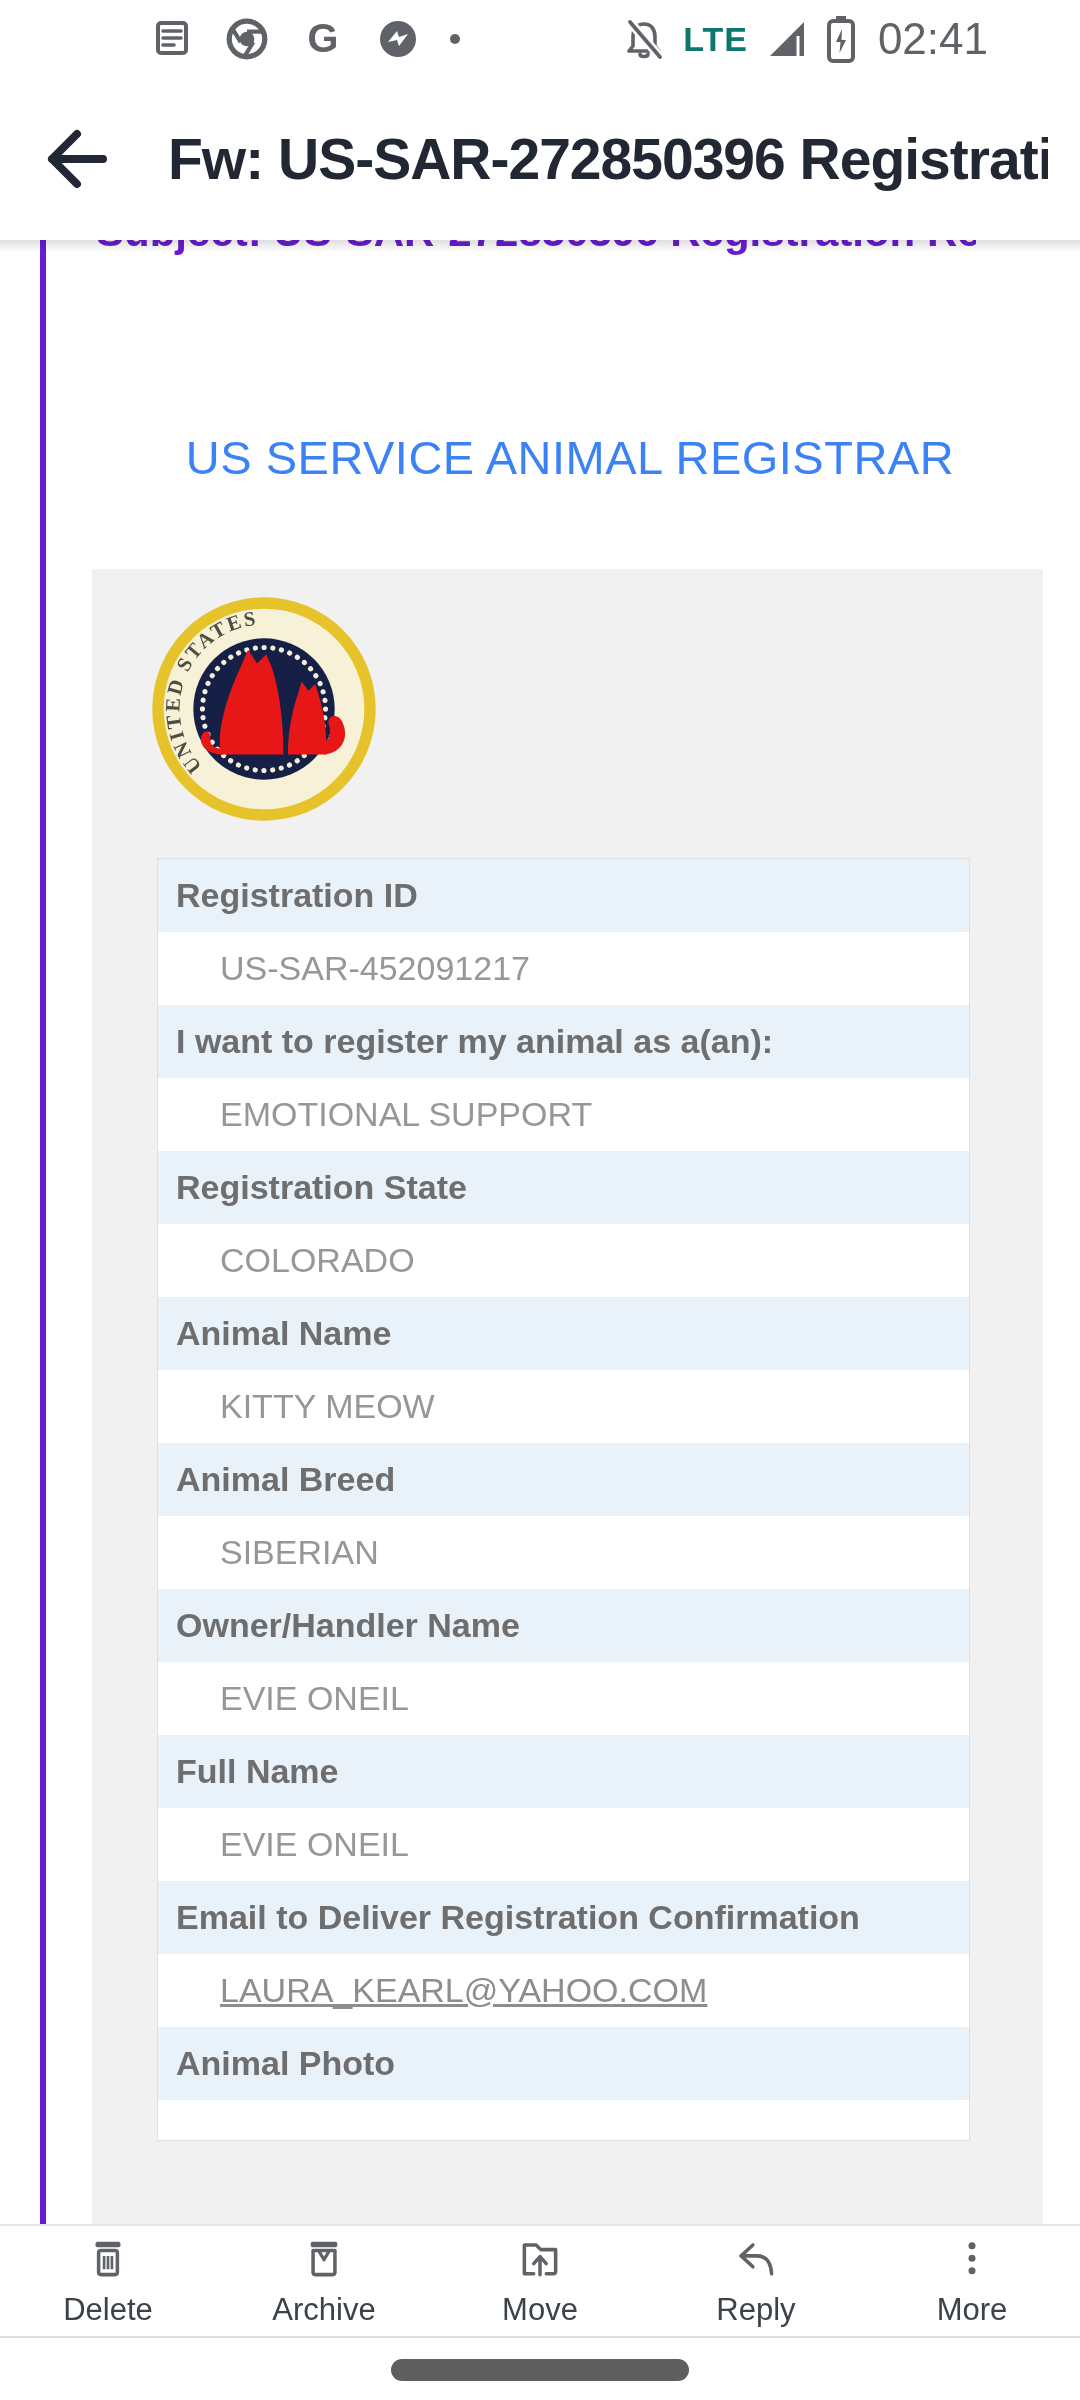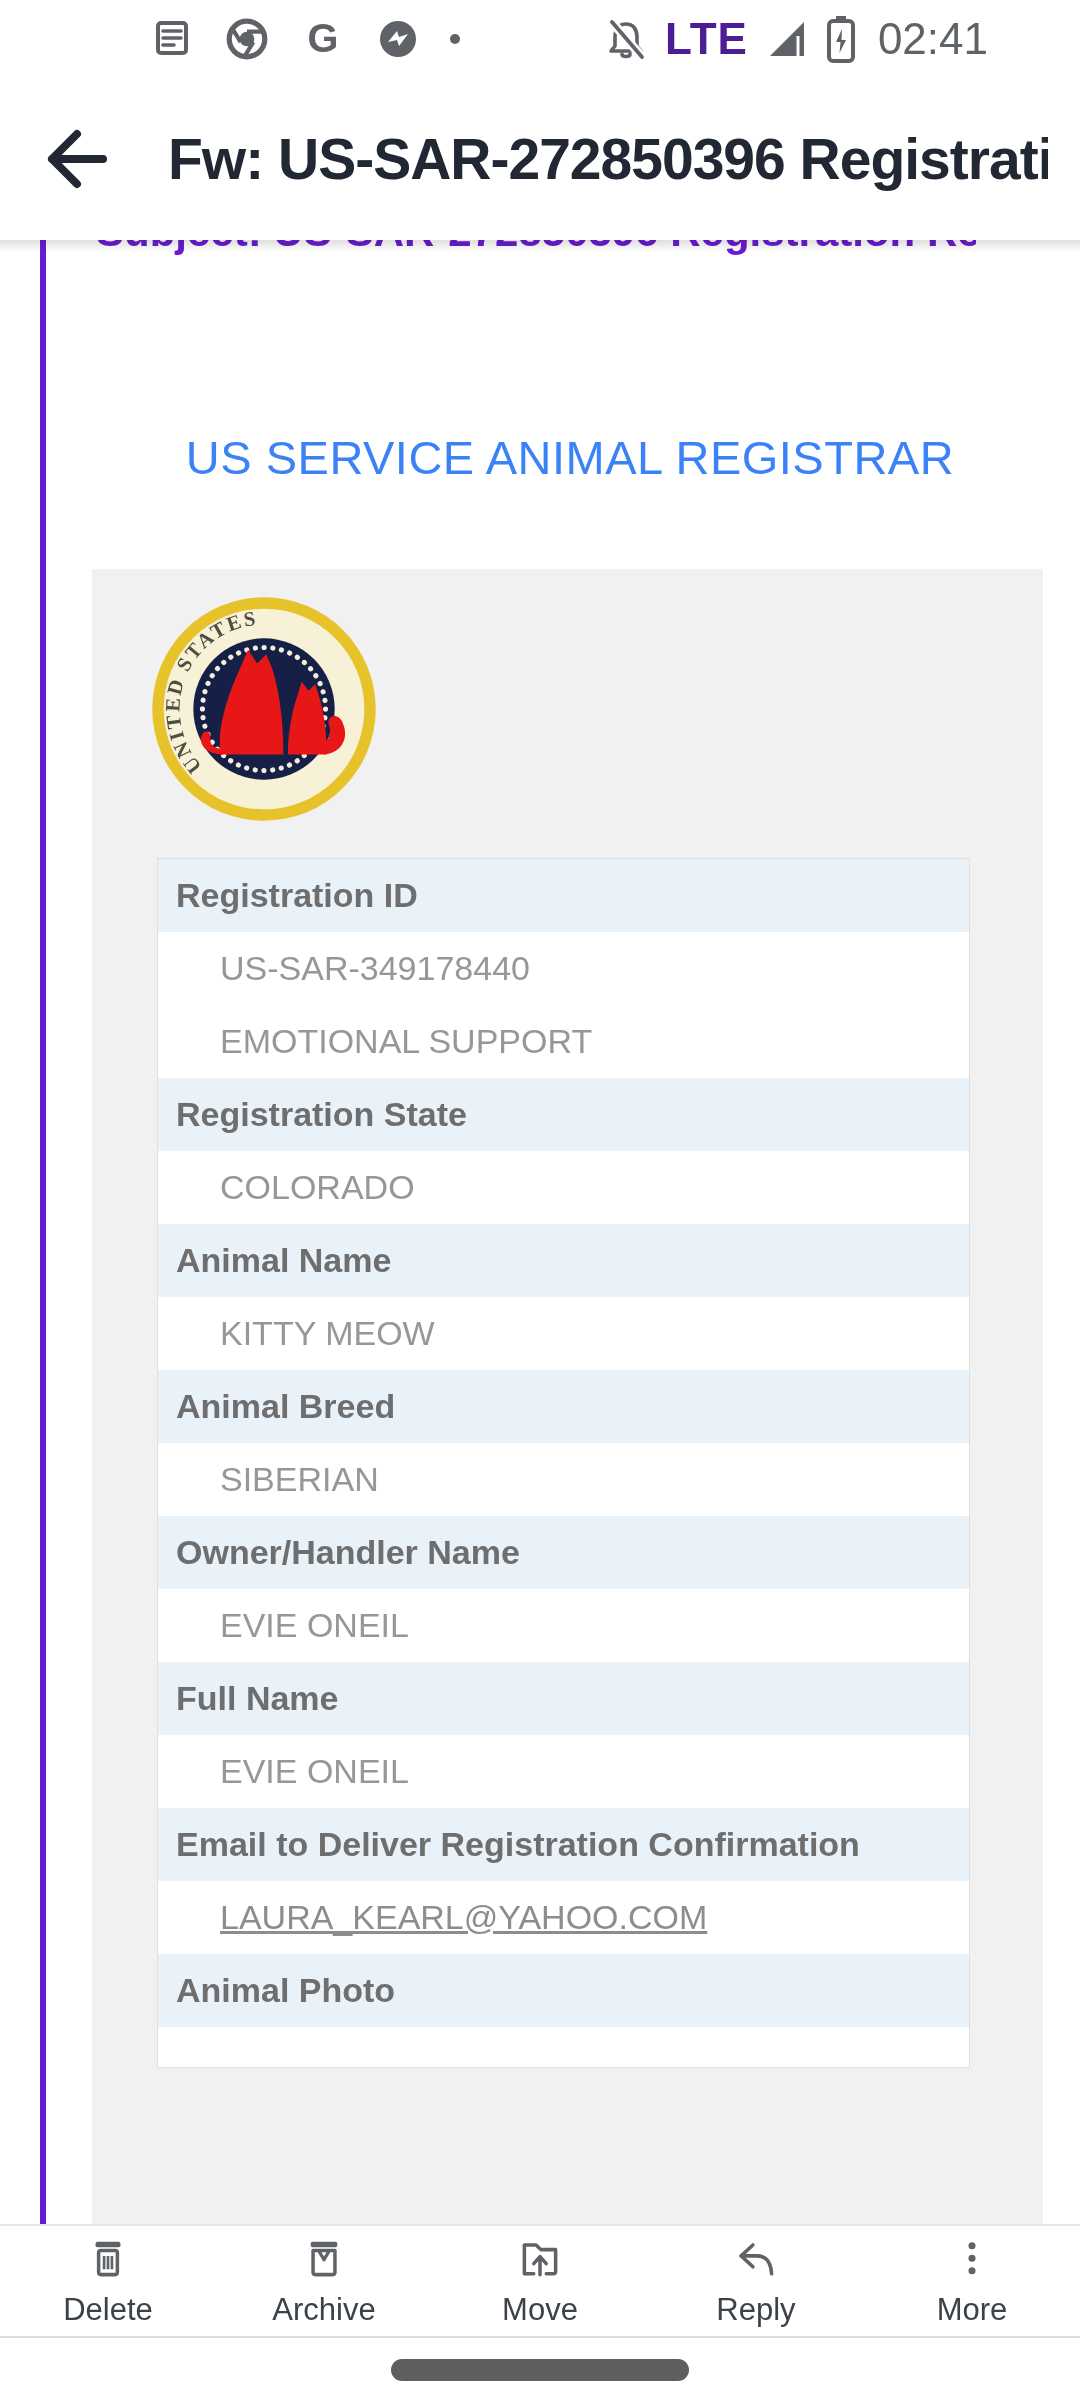--- a/index.html
+++ b/index.html
@@ -5,21 +5,21 @@
   html,body{margin:0;padding:0;background:#fff;}
   .screen{position:relative;width:1080px;height:2400px;background:#ffffff;overflow:hidden;
           font-family:"Liberation Sans",sans-serif;}
 
   
   .status-bar{position:absolute;top:0;left:0;right:0;height:78px;background:#fff;
               display:flex;align-items:center;justify-content:space-between;}
   .sb-left{display:flex;align-items:center;gap:30px;padding-left:150px;}
   .sb-right{display:flex;align-items:center;gap:16px;padding-right:92px;}
   .sb-icon{display:flex;align-items:center;justify-content:center;}
-  .sb-net{font-size:44px;font-weight:bold;color:#4c1d95;letter-spacing:1px;}
+  .sb-net{font-size:34px;font-weight:bold;color:#0f766e;letter-spacing:1px;}
   .sb-time{font-size:44px;color:#5f6368;font-weight:500;margin-left:6px;}
   .sb-dot{width:10px;height:10px;border-radius:50%;background:#5f6368;}
 
   
   .app-bar{position:absolute;top:78px;left:0;right:0;height:162px;background:#fff;
            display:flex;align-items:center;z-index:5;}
   .app-bar::after{content:"";position:absolute;left:0;right:0;top:162px;height:12px;
            background:linear-gradient(to bottom,rgba(0,0,0,0.13),rgba(0,0,0,0));}
   .back-btn{width:120px;height:120px;display:flex;align-items:center;justify-content:center;margin-left:12px;}
   .app-title{font-size:57px;font-weight:bold;color:#222833;letter-spacing:-1px;
@@ -150,21 +150,22 @@
           <circle cx="100" cy="100" r="54" fill="none" stroke="#f3eedb" stroke-width="4.5" stroke-dasharray="0.1 7.6" stroke-linecap="round"></circle>
           <path d="M62,140 C58,118 68,88 80,62 L86,48 L94,60 L102,52 L107,64 C114,86 117,112 117,140 Z" fill="#e81717"></path>
           <path d="M64,140 C50,140 43,132 45,124 C47,117 54,119 53,126 C52,132 58,135 64,135 Z" fill="#e81717"></path>
           <path d="M121,140 C121,116 126,98 130,86 L133,76 L139,84 L145,78 L148,88 C153,104 155,122 155,140 Z" fill="#e81717"></path>
           <path d="M153,140 C168,138 175,126 169,112 C165,102 154,106 157,114 C160,122 156,131 146,133 Z" fill="#e81717"></path>
         </svg>
       </div>
 
       <div class="table">
         <div class="row label">Registration ID</div>
-        <div class="row value">US-SAR-349178440</div>
+        <div class="row value">US-SAR-452091217</div>
+        <div class="row label">I want to register my animal as a(an):</div>
         <div class="row value">EMOTIONAL SUPPORT</div>
         <div class="row label">Registration State</div>
         <div class="row value">COLORADO</div>
         <div class="row label">Animal Name</div>
         <div class="row value">KITTY MEOW</div>
         <div class="row label">Animal Breed</div>
         <div class="row value">SIBERIAN</div>
         <div class="row label">Owner/Handler Name</div>
         <div class="row value">EVIE ONEIL</div>
         <div class="row label">Full Name</div>

